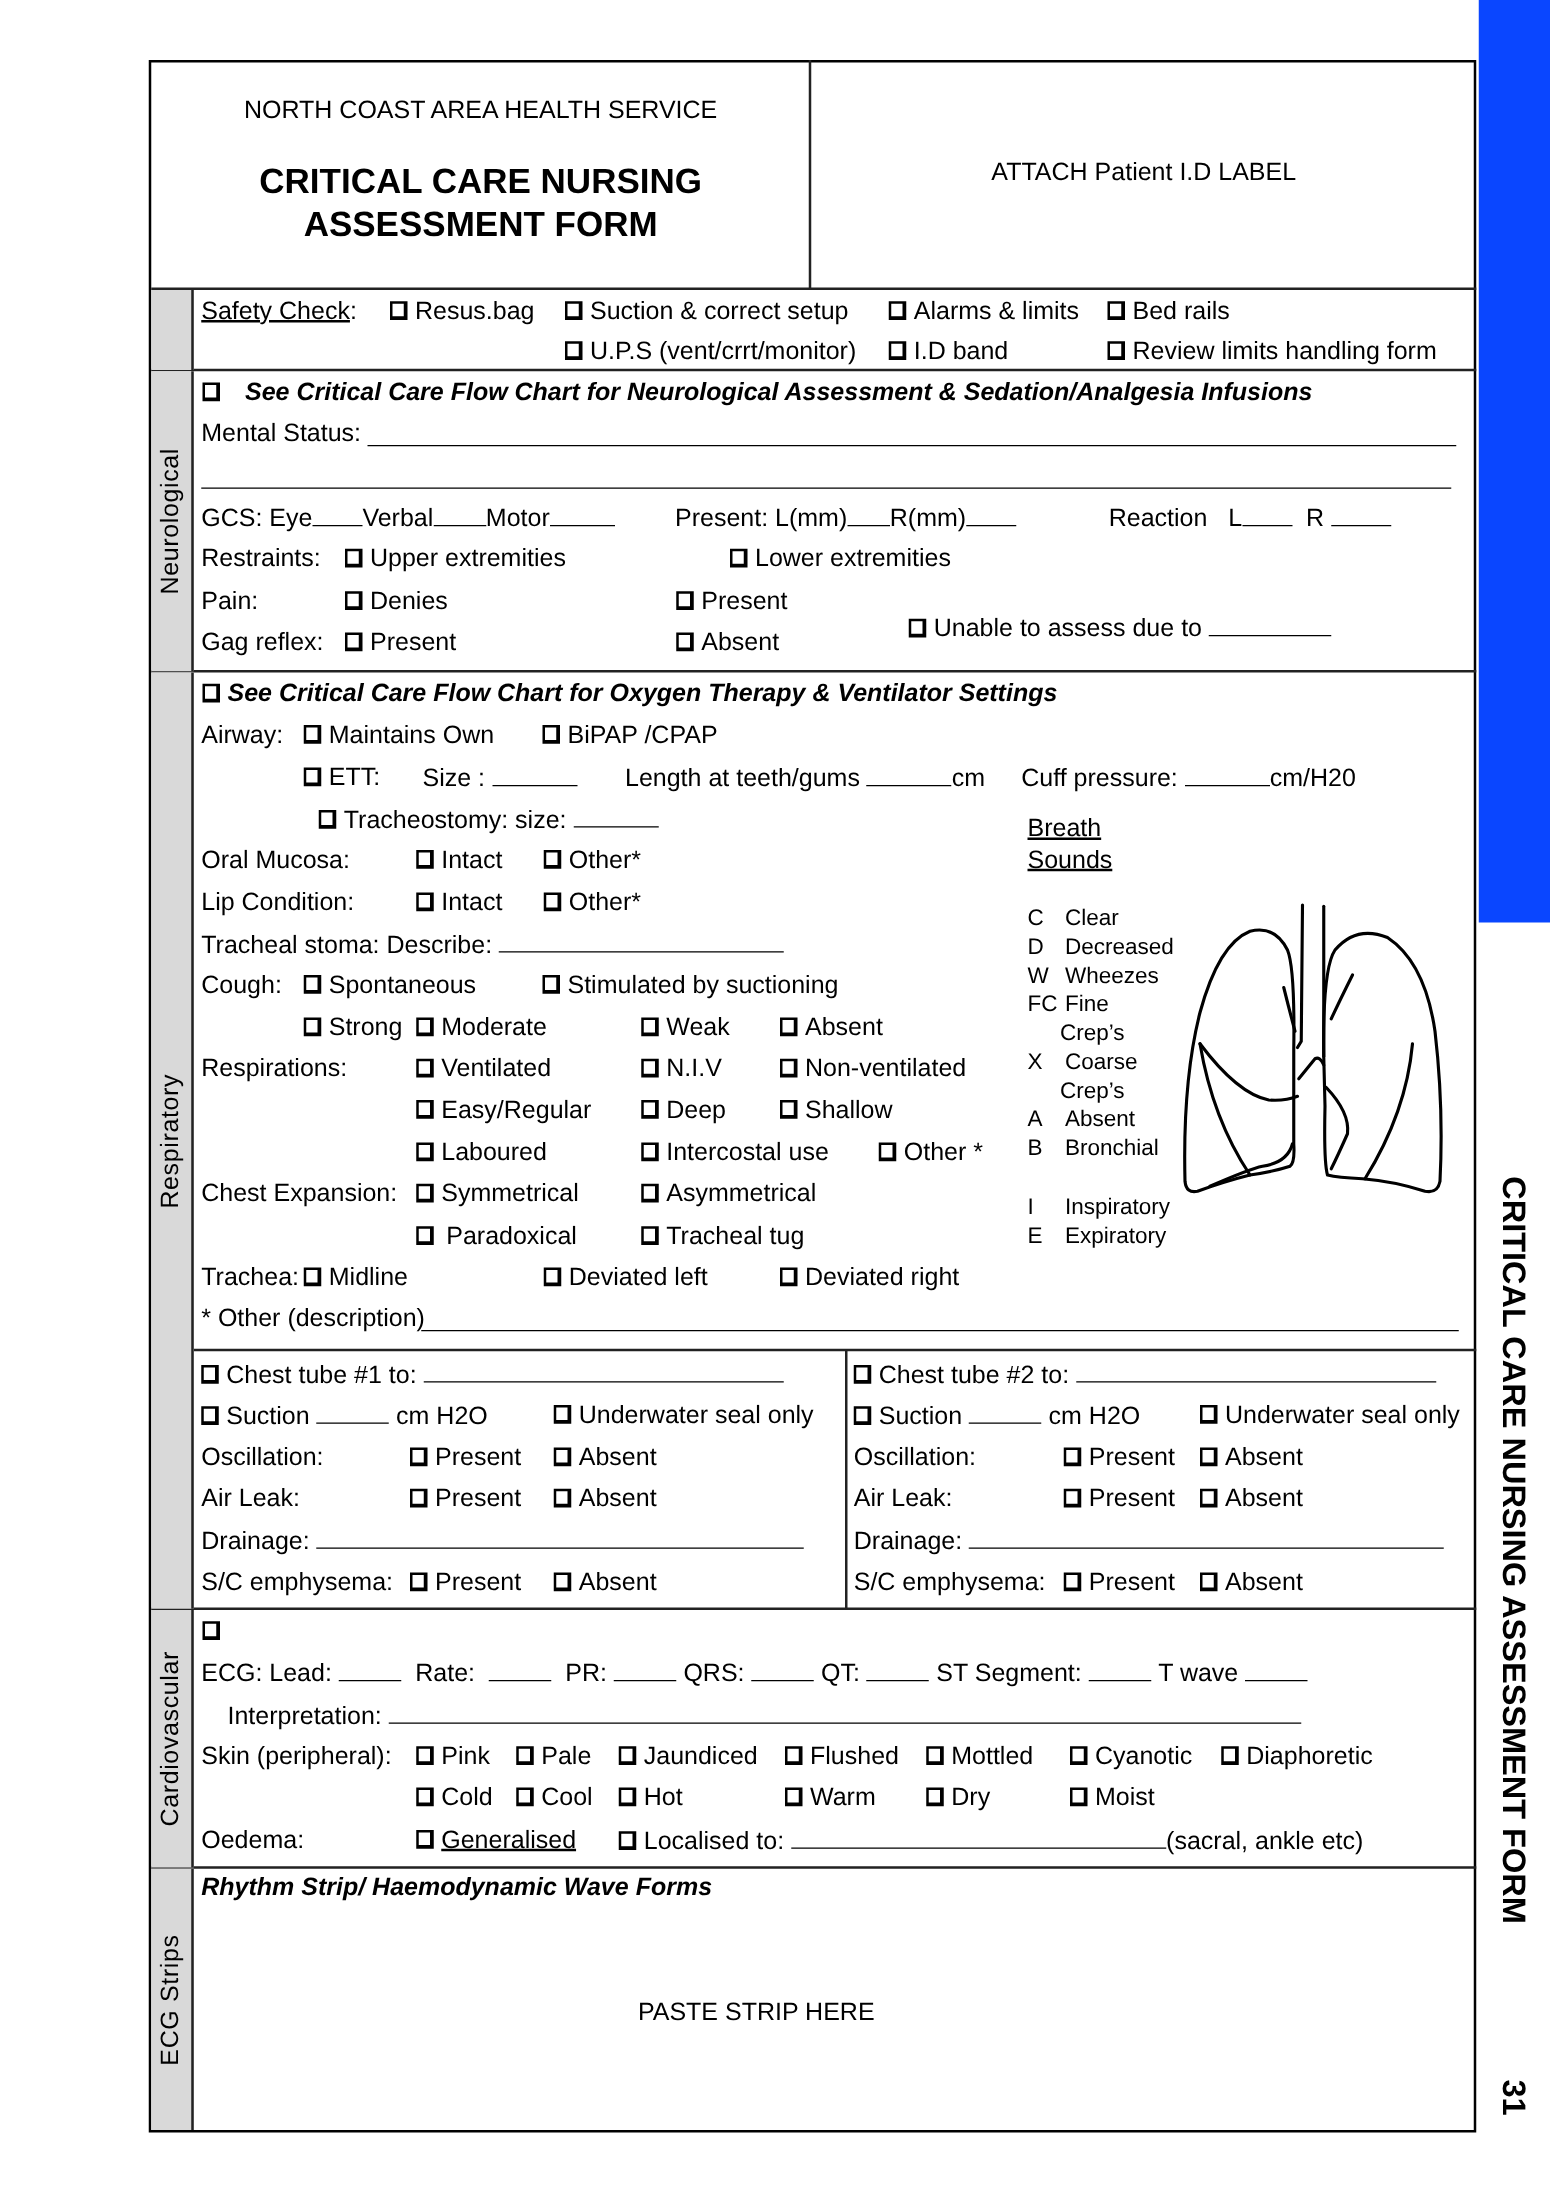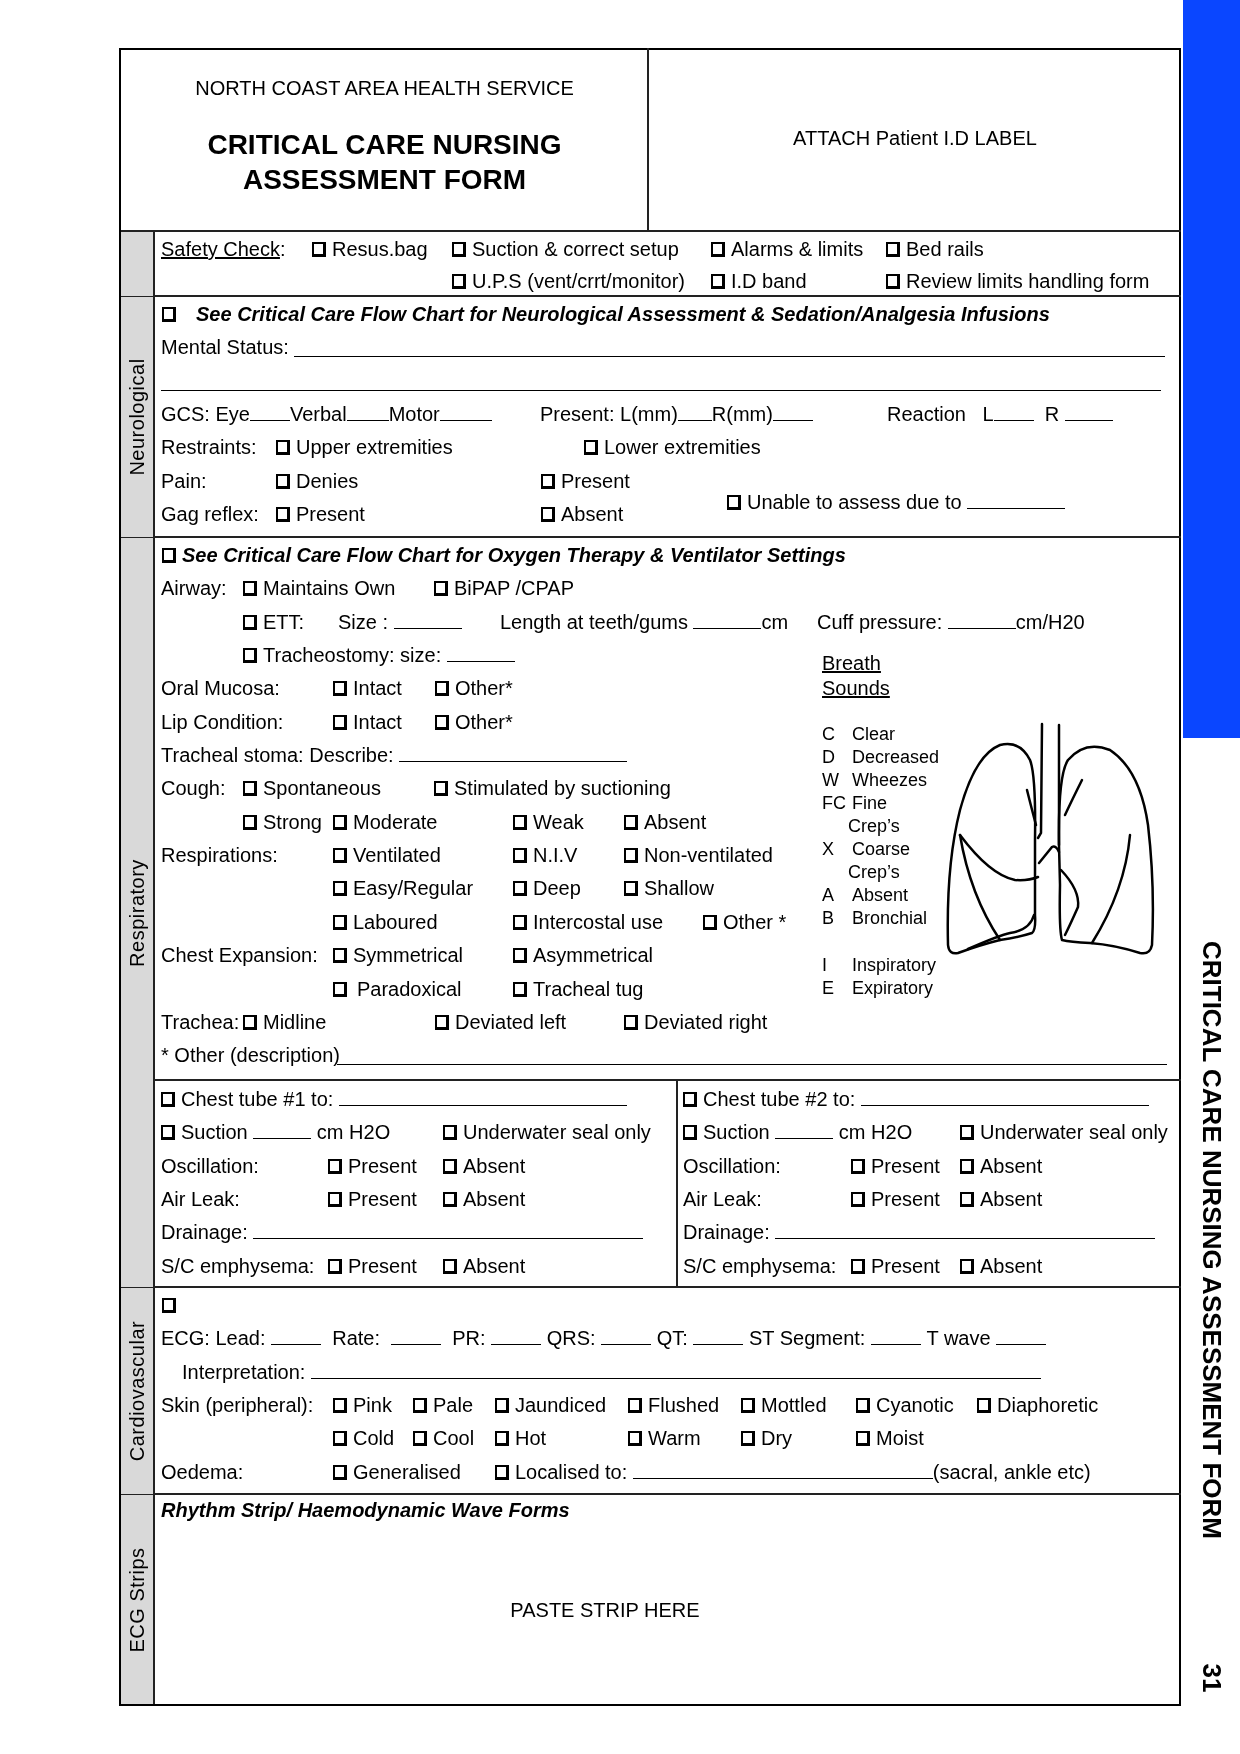--- a/index.html
+++ b/index.html
@@ -86,21 +86,21 @@
 <div class="t" style="left:541px;top:502px;"><span class="cb"></span><span>Absent</span></div>
 
 <div class="t bi" style="left:162px;top:543px;"><span class="cb"></span><span>See Critical Care Flow Chart for Oxygen Therapy &amp; Ventilator Settings</span></div>
 <div class="t" style="left:161px;top:576px;">Airway:</div>
 <div class="t" style="left:243px;top:576px;"><span class="cb"></span><span>Maintains Own</span></div>
 <div class="t" style="left:434px;top:576px;"><span class="cb"></span><span>BiPAP /CPAP</span></div>
 <div class="t" style="left:243px;top:610px;"><span class="cb"></span><span>ETT:</span></div>
 <div class="t" style="left:338px;top:610px;"><span>Size :</span> <span class="blank" style="width:68px;"></span></div>
 <div class="t" style="left:500px;top:610px;"><span>Length at teeth/gums</span> <span class="blank" style="width:68px;"></span><span>cm</span></div>
 <div class="t" style="left:817px;top:610px;"><span>Cuff pressure:</span> <span class="blank" style="width:68px;"></span><span>cm/H20</span></div>
-<div class="t" style="left:243px;top:643px;"><span class="cb"></span><span>Tracheostomy: size:</span> <span class="blank" style="width:68px;"></span></div>
+<div class="t" style="left:255px;top:643px;"><span class="cb"></span><span>Tracheostomy: size:</span> <span class="blank" style="width:68px;"></span></div>
 <div class="t" style="left:161px;top:676px;">Oral Mucosa:</div>
 <div class="t" style="left:333px;top:676px;"><span class="cb"></span><span>Intact</span></div>
 <div class="t" style="left:435px;top:676px;"><span class="cb"></span><span>Other*</span></div>
 <div class="t" style="left:161px;top:710px;">Lip Condition:</div>
 <div class="t" style="left:333px;top:710px;"><span class="cb"></span><span>Intact</span></div>
 <div class="t" style="left:435px;top:710px;"><span class="cb"></span><span>Other*</span></div>
 <div class="t" style="left:161px;top:743px;"><span>Tracheal stoma:  Describe:</span> <span class="blank" style="width:228px;"></span></div>
 <div class="t" style="left:161px;top:776px;">Cough:</div>
 <div class="t" style="left:243px;top:776px;"><span class="cb"></span><span>Spontaneous</span></div>
 <div class="t" style="left:434px;top:776px;"><span class="cb"></span><span>Stimulated by suctioning</span></div>
@@ -209,17 +209,17 @@
   </div>
 <div id="skin-row2">
     <div class="t" style="left: 333px; top: 1426px;"><span class="cb"></span><span>Cold</span></div>
     <div class="t" style="left: 413px; top: 1426px;"><span class="cb"></span><span>Cool</span></div>
     <div class="t" style="left: 495px; top: 1426px;"><span class="cb"></span><span>Hot</span></div>
     <div class="t" style="left: 628px; top: 1426px;"><span class="cb"></span><span>Warm</span></div>
     <div class="t" style="left: 741px; top: 1426px;"><span class="cb"></span><span>Dry</span></div>
     <div class="t" style="left: 856px; top: 1426px;"><span class="cb"></span><span>Moist</span></div>
   </div>
 <div class="t" style="left:161px;top:1460px;">Oedema:</div>
-<div class="t" style="left:333px;top:1460px;"><span class="cb"></span><span>Generalised</span></div>
+<div class="t" style="left:333px;top:1460px;text-decoration:underline;"><span class="cb"></span><span>Generalised</span></div>
 <div class="t" style="left:495px;top:1460px;"><span class="cb"></span><span>Localised to:</span> <span class="blank" style="width:300px;"></span><span>(sacral, ankle etc)</span></div>
 
 <div class="t bi" style="left:161px;top:1498px;">Rhythm Strip/ Haemodynamic Wave Forms</div>
 <div class="t" style="left:155px;width:900px;top:1598px;text-align:center;">PASTE STRIP HERE</div>
 
 </body></html>

